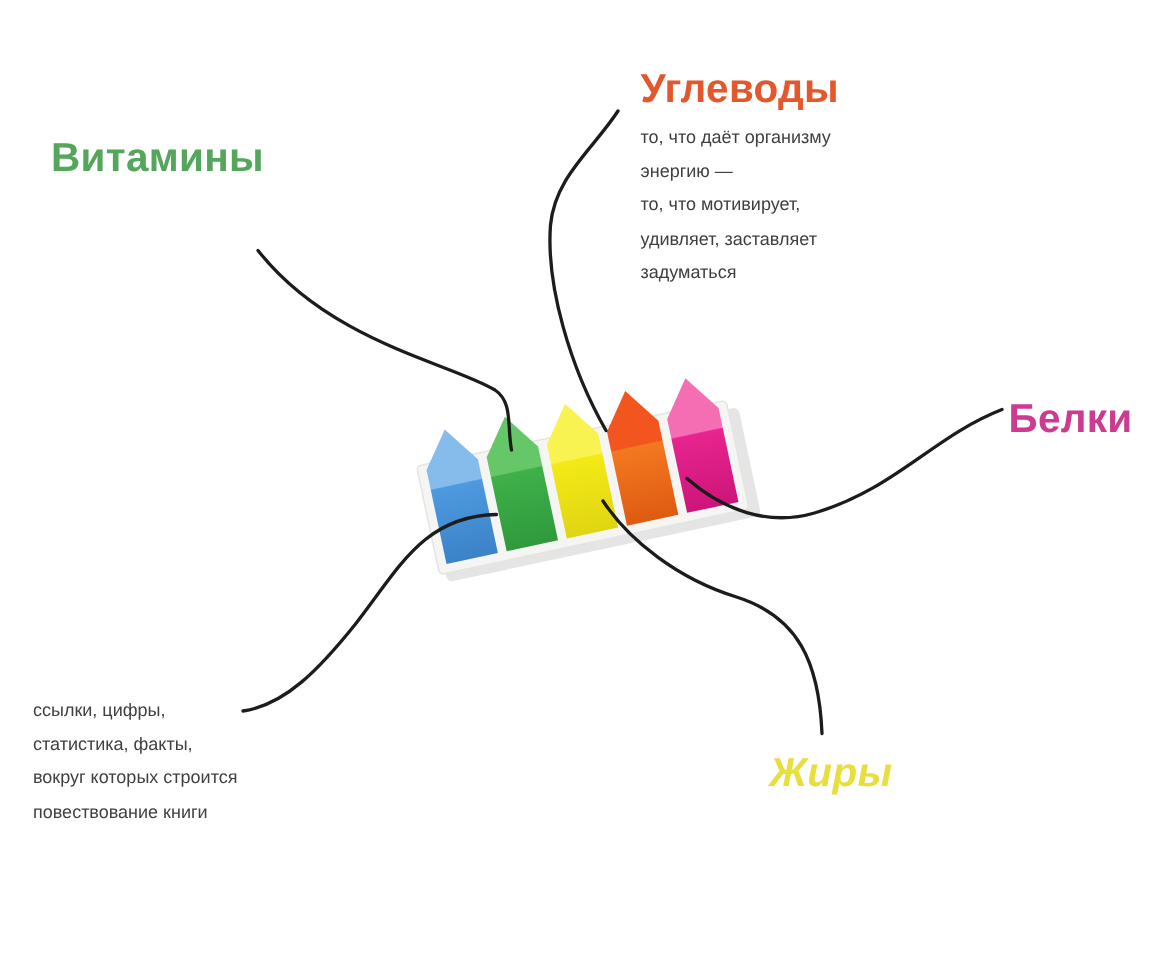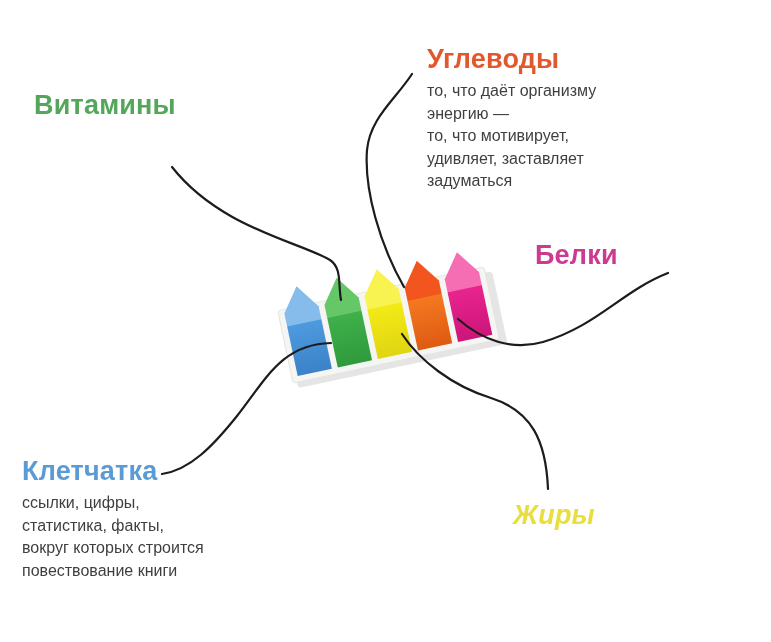--- a/index.html
+++ b/index.html
@@ -13,28 +13,28 @@
   .section{position:absolute;}
   .section h2{
     margin:0;
     font-size:27px;
     line-height:30px;
     font-weight:bold;
     letter-spacing:.2px;
   }
   .section .body{
     margin-top:6px;
-    font-size:16px;
+    font-size:12px;
     line-height:22.5px;
     color:#3f3f3f;
     white-space:pre-line;
   }
   .sec-vitamins{left:22px;top:90px;width:240px;margin-left:12px;}
   .sec-carbs{left:427px;top:44px;width:250px;}
-  .sec-proteins{right:16px;top:240px;width:220px;}
+  .sec-proteins{right:16px;top:264px;width:220px;text-align:right;}
   .sec-fiber{left:22px;top:456px;width:260px;}
   .sec-fats{left:513px;top:500px;width:250px;font-style:italic;}
   .overlay{position:absolute;left:0;top:0;}
   .connector{fill:none;stroke-width:2.2;stroke-linecap:round;}
 </style>
 </head>
 <body>
 
 <div class="stage">
 
@@ -100,21 +100,20 @@
 то, что мотивирует,
 удивляет, заставляет
 задуматься</div>
   </div>
 
   <div class="section sec-proteins">
     <h2 style="color: rgb(205, 59, 144);">Белки</h2>
   </div>
 
   <div class="section sec-fiber">
-    <h2 style="color: rgb(91, 155, 213);">Клетчатка</h2>
     <div class="body">ссылки, цифры,
 статистика, факты,
 вокруг которых строится
 повествование книги</div>
   </div>
 
   <div class="section sec-fats">
     <h2 style="color: rgb(232, 222, 62);">Жиры</h2>
   </div>
 

